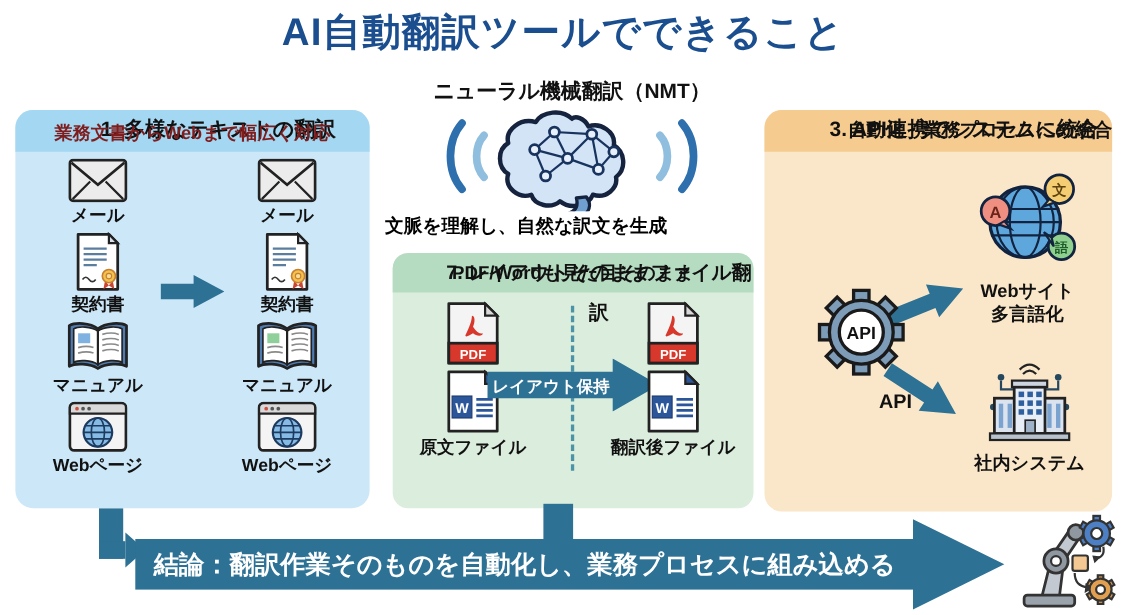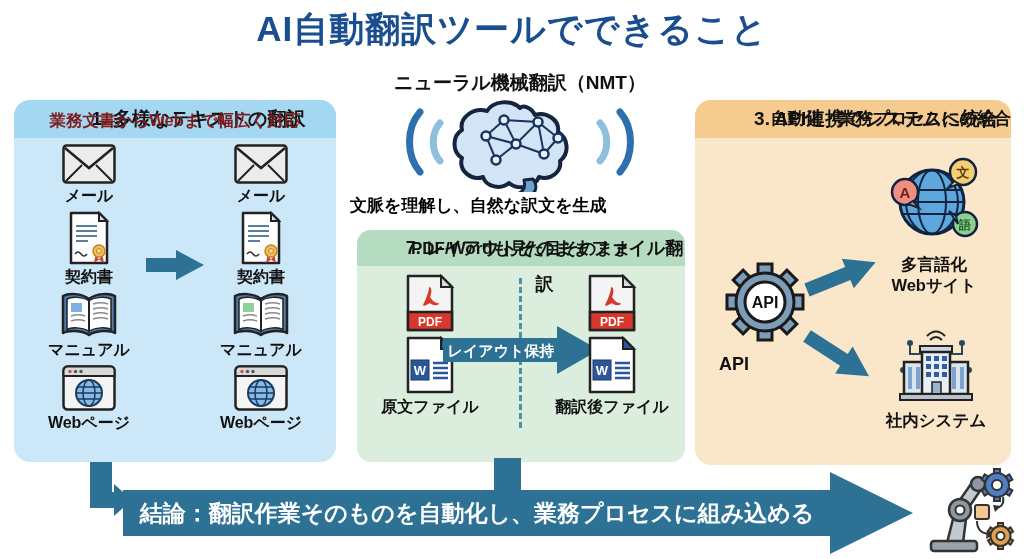--- a/index.html
+++ b/index.html
@@ -35,21 +35,21 @@
   .p2dash { position:absolute; left:162px; top:12px; height:150px; border-left:3px dashed #4d93a6; }
   .p2stack { position:absolute; top:8px; width:90px; display:flex; flex-direction:column; align-items:center; }
   .p2stack.left { left:28px; } .p2stack.right { left:210px; }
   .p2label { font-size:16px; font-weight:bold; color:#111; margin-top:3px; white-space:nowrap; }
   .p2arrow { position:absolute; left:86px; top:60px; }
   .p2caption { position:absolute; bottom:6px; width:100%; text-align:center;
                font-size:17px; font-weight:bold; color:#111; }
 
   .panel3 { left:695px; top:100px; width:316px; height:365px; background:#fae6c8; }
   .panel3 .panel-header { background:#f5cb90; }
-  .p3gear { position:absolute; left:24px; top:118px; width:110px; text-align:left; }
+  .p3gear { position:absolute; left:24px; top:118px; width:110px; text-align:right; }
   .p3gear-label { font-size:18px; font-weight:bold; color:#111; margin-top:2px; }
   .p3globe { position:absolute; left:176px; top:14px; width:126px; text-align:center; }
   .p3building { position:absolute; left:180px; top:192px; width:122px; text-align:center; }
   .p3label { font-size:16.5px; font-weight:bold; color:#111; line-height:1.25; margin-top:2px; }
   .p3arrows { position:absolute; left:0; top:0; pointer-events:none; }
   .p3caption { position:absolute; bottom:8px; width:100%; text-align:right;
                font-size:17px; font-weight:bold; color:#111; }
 
   .connector { position:absolute; left:494px; top:458px; width:27px; height:34px; background:#2d7195; }
   .elbow-svg { position:absolute; left:88px; top:462px; }
@@ -297,22 +297,22 @@
           <polygon points="68,29 62,36 73,32" fill="#f5ce74" stroke="#12233f" stroke-width="2"></polygon>
           <text x="77" y="25" text-anchor="middle" font-size="13" font-weight="bold" fill="#5d430f">文</text>
           <circle cx="19" cy="40" r="13" fill="#ee8f82" stroke="#12233f" stroke-width="2.5"></circle>
           <polygon points="27,49 33,56 22,52" fill="#ee8f82" stroke="#12233f" stroke-width="2"></polygon>
           <text x="19" y="46" text-anchor="middle" font-size="15" font-weight="bold" fill="#6b241a">A</text>
           <circle cx="79" cy="72" r="12" fill="#8fd08f" stroke="#12233f" stroke-width="2.5"></circle>
           <polygon points="70,64 63,59 72,72" fill="#8fd08f" stroke="#12233f" stroke-width="2"></polygon>
           <text x="79" y="77" text-anchor="middle" font-size="12" font-weight="bold" fill="#1e5c2a">語</text>
         </svg>
         <div class="p3label">
+          <span style="display:block">Webサイト</span>
           <span style="display:block">多言語化</span>
-          <span style="display:block">Webサイト</span>
         </div>
       </div>
 
       <div class="p3building">
         <svg width="84" height="74" viewBox="0 0 84 74">
           <path d="M36,10 q6,-6 12,0" fill="none" stroke="#222" stroke-width="2"></path>
           <path d="M33,6 q9,-9 18,0" fill="none" stroke="#222" stroke-width="2"></path>
           <path d="M28,24 H16 V16" fill="none" stroke="#26485f" stroke-width="2"></path>
             <circle cx="16" cy="13" r="3" fill="#26485f"></circle>
           <path d="M28,40 H12" fill="none" stroke="#26485f" stroke-width="2"></path>

